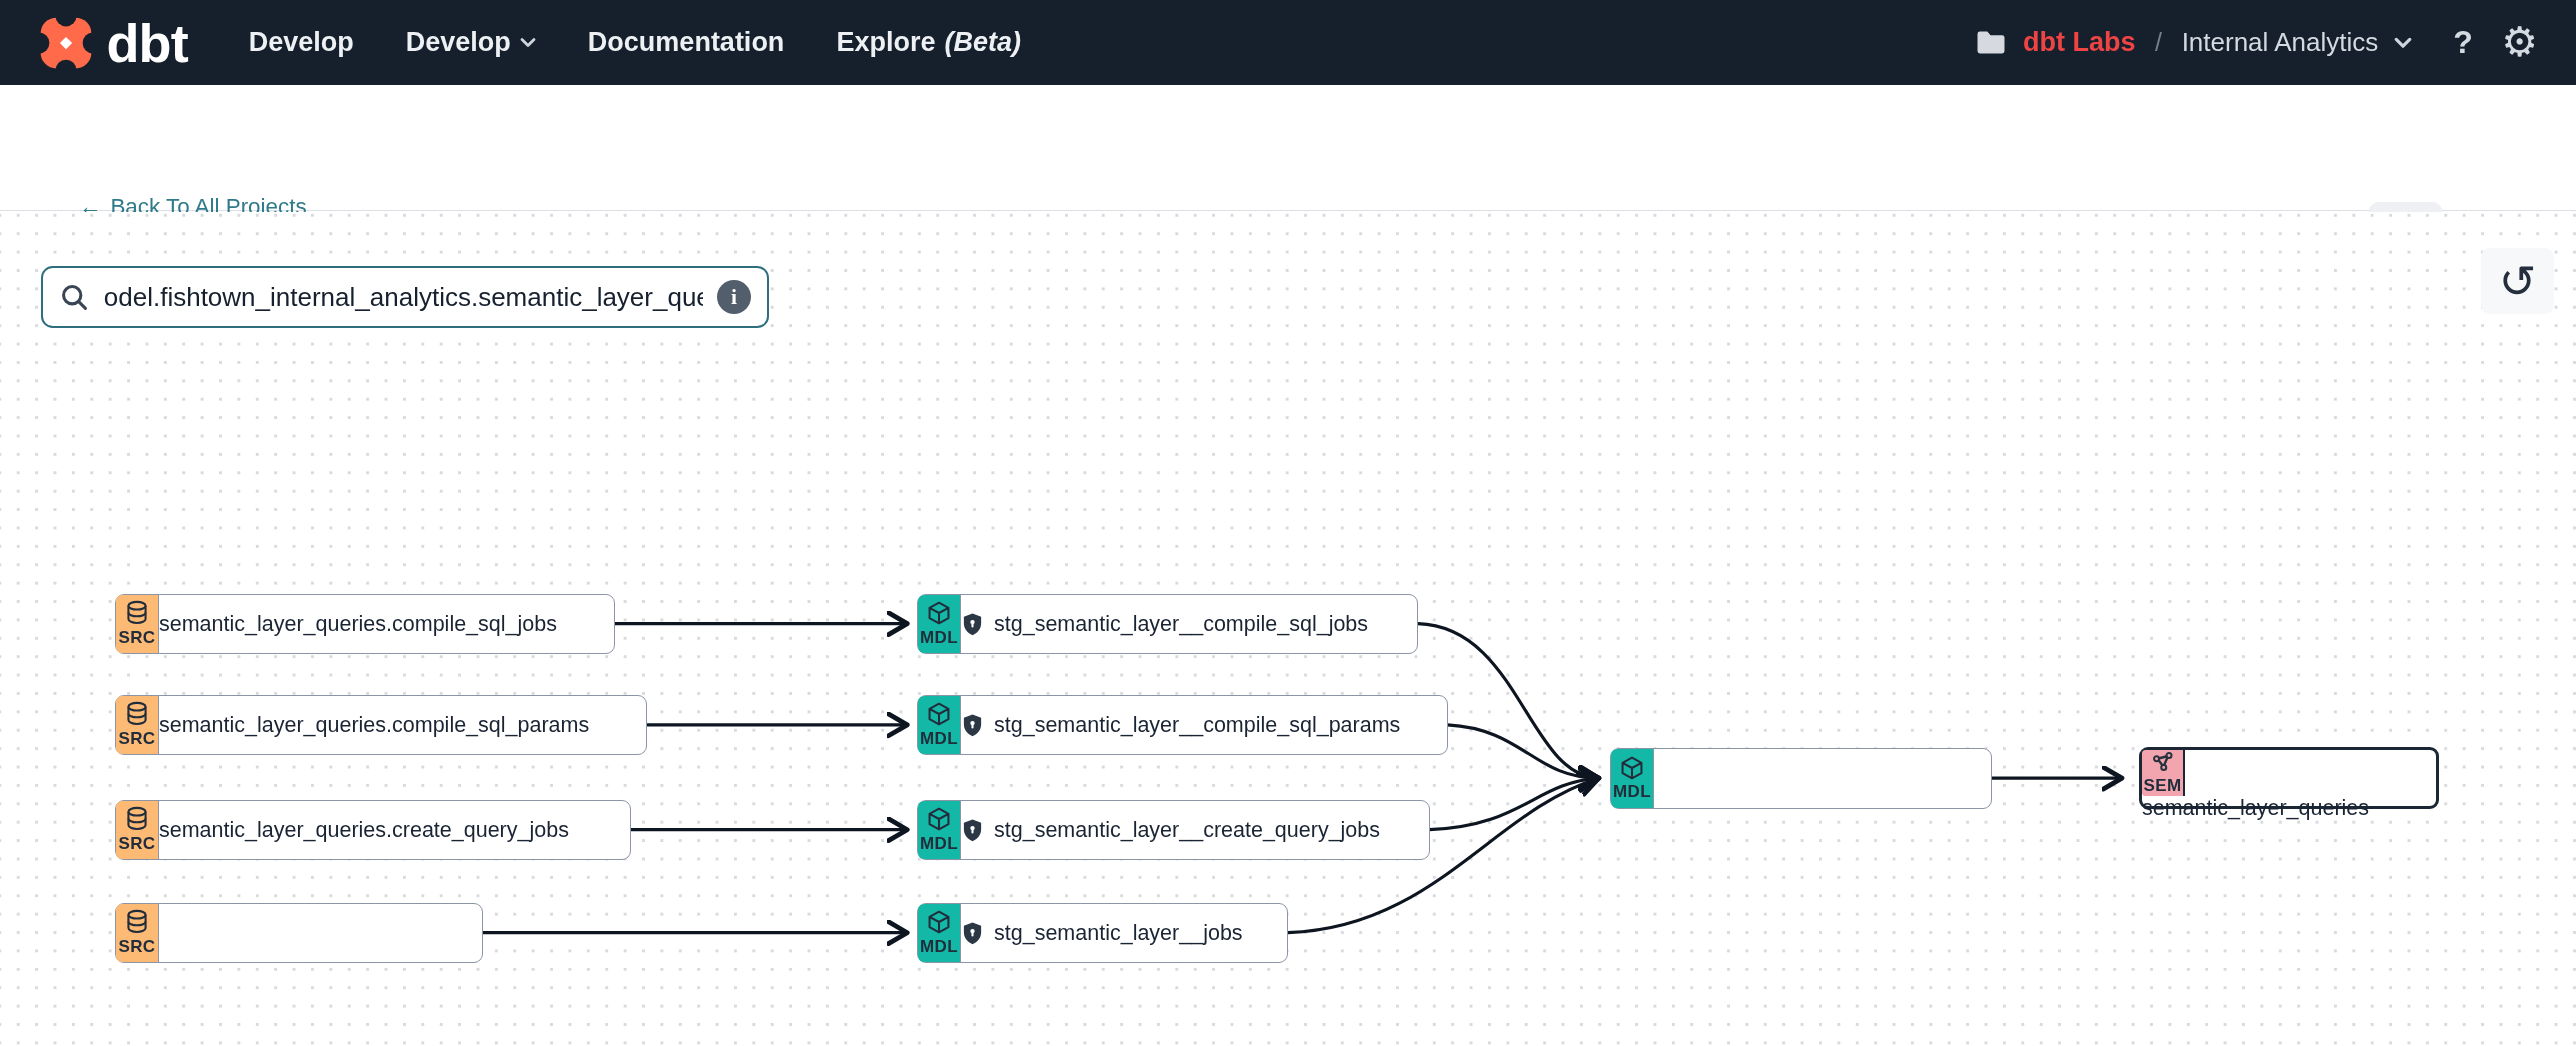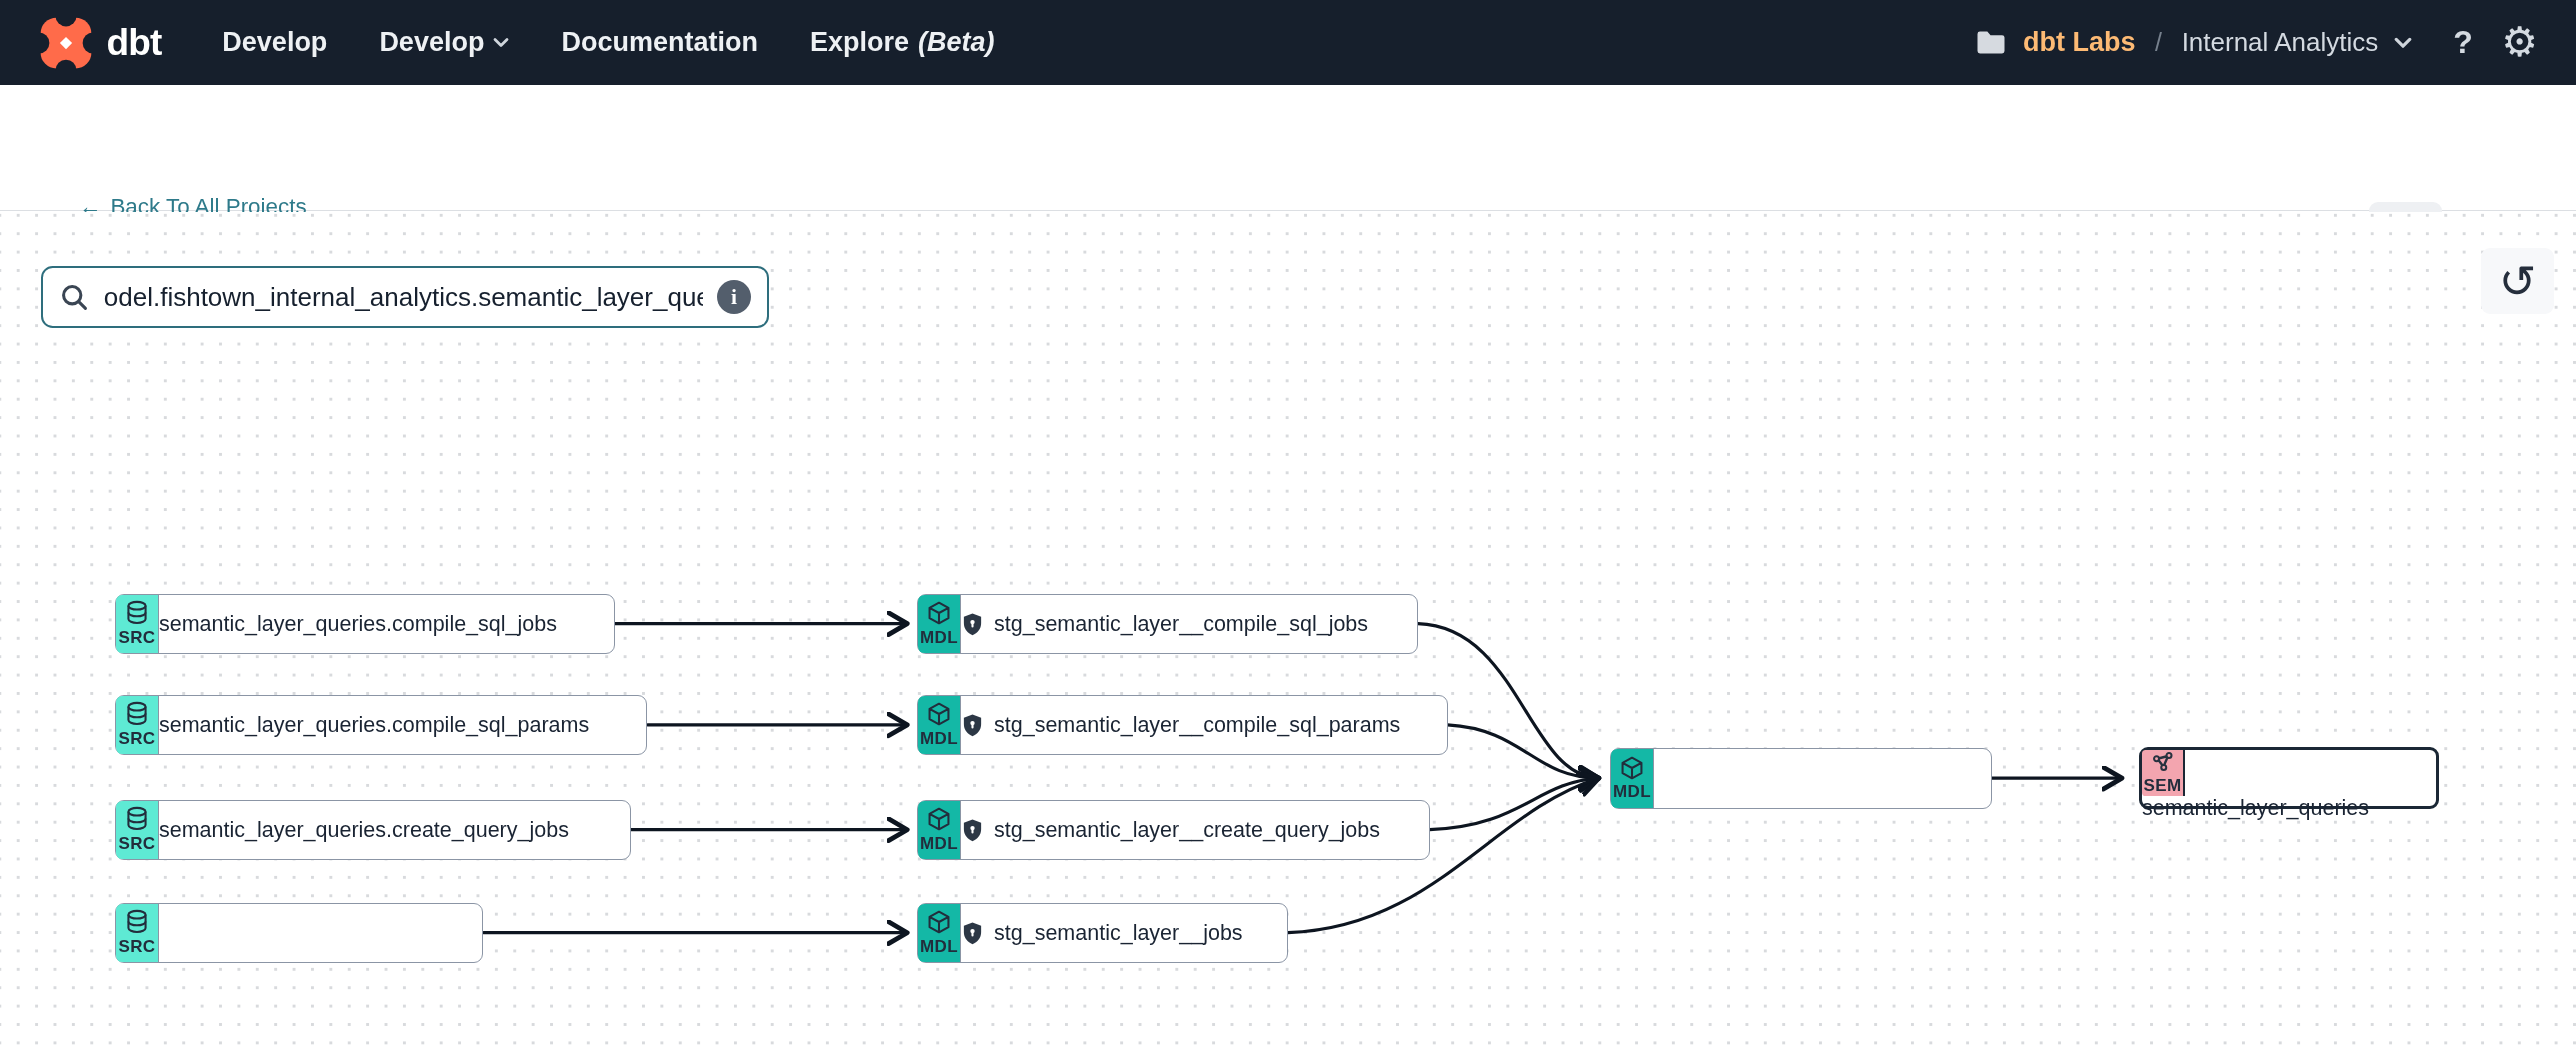--- a/index.html
+++ b/index.html
@@ -4,27 +4,27 @@
 <style>
   * { margin:0; padding:0; box-sizing:border-box; }
   html,body { width:2576px; height:1047px; overflow:hidden; background:#fff;
               font-family:"Liberation Sans", sans-serif; }
 
   
   .navbar { position:absolute; left:0; top:0; width:2576px; height:85px;
             background:#161f2c; display:flex; align-items:center; padding:0 38px; }
   .logo { display:flex; align-items:center; gap:12.5px; margin-right:61px; }
   .logo-mark { width:56px; height:56px; }
-  .logo-text { color:#fff; font-size:37px; font-weight:700; letter-spacing:-0.9px; }
+  .logo-text { color:#fff; font-size:54px; font-weight:700; letter-spacing:-0.9px; }
   .nav-items { display:flex; align-items:center; gap:52px; }
   .nav-item { color:#eef1f4; font-size:27px; font-weight:700; display:flex;
               align-items:center; gap:9px; cursor:pointer; white-space:nowrap; }
   .nav-item .beta { font-style:italic; }
   .nav-right { margin-left:auto; display:flex; align-items:center; gap:16px; }
-  .acct { color:#fdba74; font-size:27px; font-weight:700; }
+  .acct { color:#ef4444; font-size:27px; font-weight:700; }
   .crumb-sep { color:#76808d; font-size:25px; padding:0 3.6px; }
   .proj { color:#d4dae1; font-size:26px; }
   .nav-help { color:#d4dae1; font-size:32px; font-weight:700; margin-left:25px; cursor:pointer; }
   .nav-gear { color:#d4dae1; font-size:41px; line-height:1; margin-left:12.5px; cursor:pointer; }
   .chev { stroke:#cfd5dc; stroke-width:2.8; fill:none; stroke-linecap:round; stroke-linejoin:round; }
 
   
   .header { position:absolute; left:0; top:85px; width:2576px; height:126px;
             background:#fff; border-bottom:1.8px solid #dcdfe3; }
   .back-link { position:absolute; left:79px; top:109px; color:#2e7a8a; font-size:22.4px;
@@ -58,21 +58,21 @@
                justify-content:center; cursor:pointer; }
   .reset-btn span { font-size:45px; color:#252e3c; line-height:1; }
 
   
   .node { position:absolute; height:60px; background:#fff; border:1.8px solid #8b95a5;
           border-radius:9px; display:flex; align-items:stretch; cursor:pointer; }
   .badge { width:43px; display:flex; flex-direction:column; align-items:center;
            justify-content:center; gap:1.8px; border-right:1.8px solid #8b95a5;
            border-radius:6.3px 0 0 6.3px; }
   .badge-label { font-size:17px; font-weight:600; color:#222d3c; letter-spacing:0.4px; }
-  .badge.src { background:#5eead4; }
+  .badge.src { background:#fdba74; }
   .badge.mdl { background:#14b8a6; }
   .badge.sem { background:#f3a5af; }
   .node-body { display:flex; align-items:center; padding:0 0; gap:10px;
                font-size:21.5px; color:#1a2433; white-space:nowrap; }
   .node.sem-node { border:3.6px solid #1b2735; height:62px; }
   .node.sem-node .badge { border-right:2.7px solid #1b2735; border-radius:3.6px 0 0 3.6px; }
 
   svg.ic { display:block; }
 </style>
 </head>

